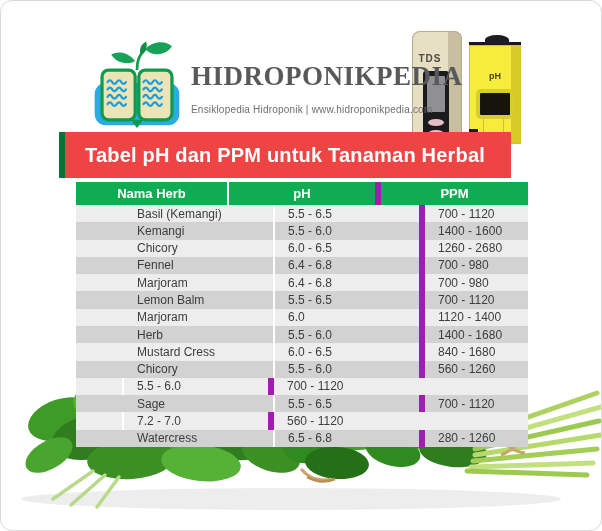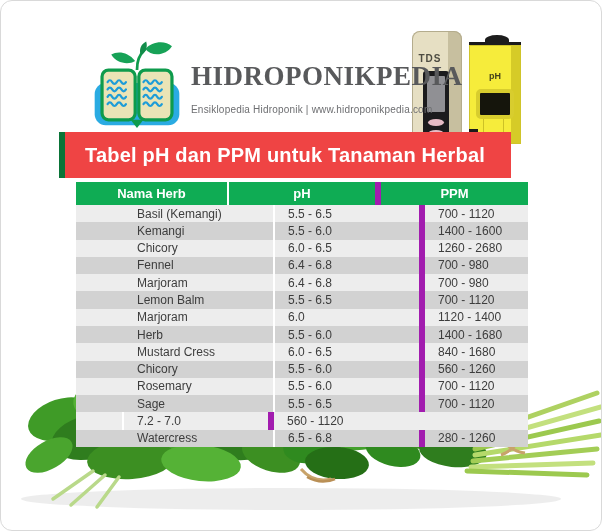--- a/index.html
+++ b/index.html
@@ -233,21 +233,20 @@
         <div class="tcell col-name">Mustard Cress</div>
         <div class="tcell col-ph">6.0 - 6.5</div>
         <div class="tcell col-ppm">840 - 1680</div>
       </div>
       <div class="trow dark">
         <div class="tcell col-name">Chicory</div>
         <div class="tcell col-ph">5.5 - 6.0</div>
         <div class="tcell col-ppm">560 - 1260</div>
       </div>
       <div class="trow light">
-        <div class="tcell col-name">Rosemary</div>
         <div class="tcell col-ph">5.5 - 6.0</div>
         <div class="tcell col-ppm">700 - 1120</div>
       </div>
       <div class="trow dark">
         <div class="tcell col-name">Sage</div>
         <div class="tcell col-ph">5.5 - 6.5</div>
         <div class="tcell col-ppm">700 - 1120</div>
       </div>
       <div class="trow light">
         <div class="tcell col-ph">7.2 - 7.0</div>

